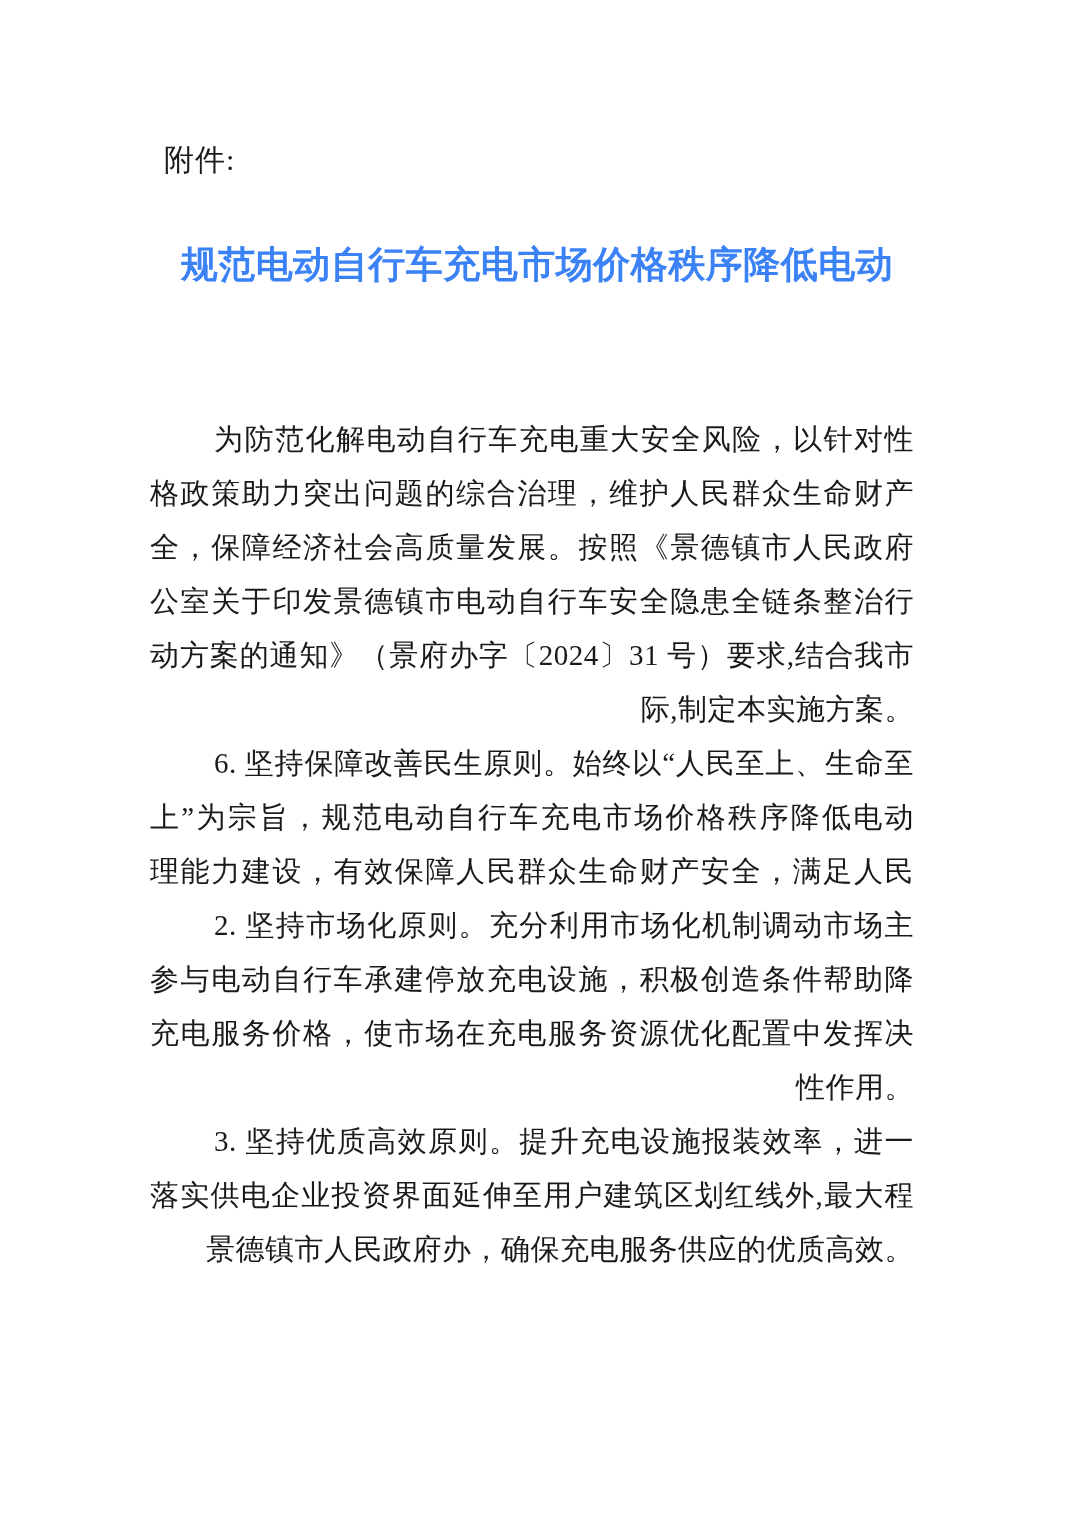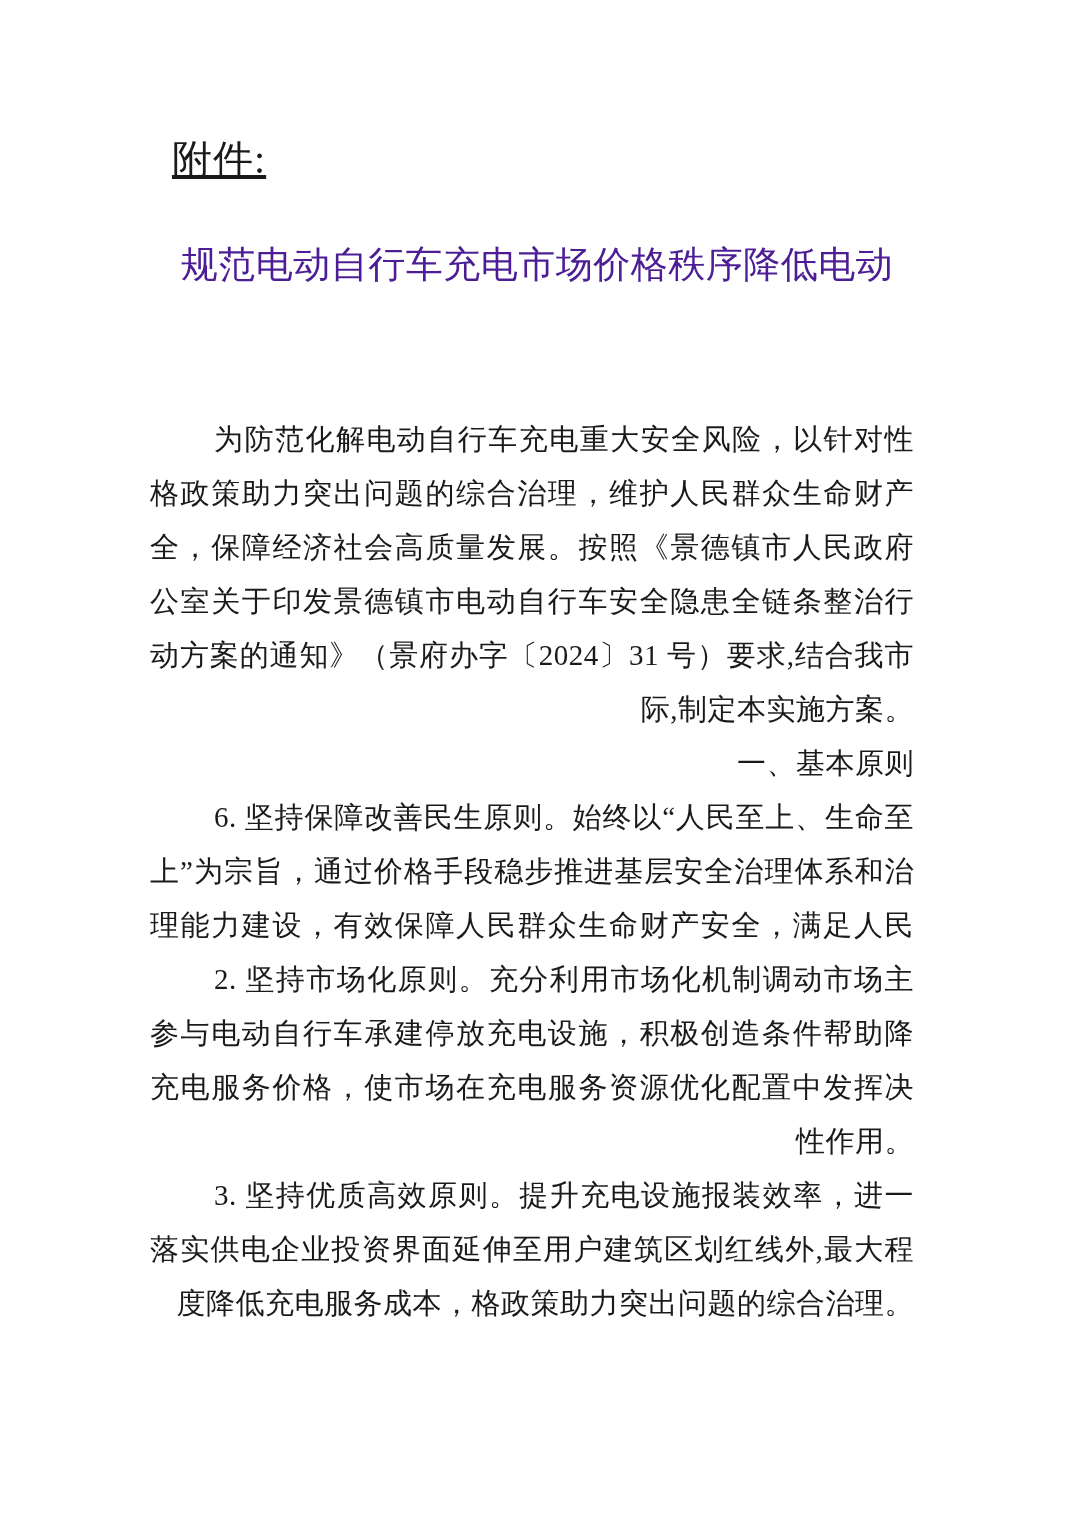--- a/index.html
+++ b/index.html
@@ -7,33 +7,32 @@
     position:relative;
     width:1074px;height:1520px;
     margin:0 auto;
     background:#ffffff;
     color:#1a1a1a;
     font-family:"Liberation Serif","DejaVu Serif",serif;
     overflow:hidden;
   }
   .attachment{
     position:absolute;
-    left:172px;top:142px;
-    font-size:40px;line-height:36px;
+    left:164px;top:142px;
+    font-size:30px;line-height:36px;
     letter-spacing:1px;
-    text-decoration:underline;
   }
   .doc-title{
     position:absolute;
     left:40px;right:40px;top:234px;
     text-align:center;
-    font-weight:400;
+    font-weight:700;
     font-size:37px;
     line-height:62px;
-    color:#4c1d95;
+    color:#3b82f6;
     letter-spacing:0.5px;
   }
   .body-text{
     position:absolute;
     left:150px;top:412px;
     width:764px;
   }
   .line{
     font-size:29px;
     line-height:54px;
@@ -59,25 +58,24 @@
     <div>规范电动自行车充电市场价格秩序降低电动</div>
   </div>
 
   <div class="body-text">
       <div class="line indent justify">为防范化解电动自行车充电重大安全风险，以针对性价</div>
       <div class="line justify">格政策助力突出问题的综合治理，维护人民群众生命财产安</div>
       <div class="line justify">全，保障经济社会高质量发展。按照《景德镇市人民政府办</div>
       <div class="line justify">公室关于印发景德镇市电动自行车安全隐患全链条整治行</div>
       <div class="line justify">动方案的通知》（景府办字〔2024〕31 号）要求,结合我市实</div>
       <div class="line end">际,制定本实施方案。</div>
-      <div class="line indent end">一、基本原则</div>
       <div class="line indent justify">6. 坚持保障改善民生原则。始终以“人民至上、生命至</div>
-      <div class="line justify">上”为宗旨，通过价格手段稳步推进基层安全治理体系和治</div>
+      <div class="line justify">上”为宗旨，规范电动自行车充电市场价格秩序降低电动</div>
       <div class="line justify">理能力建设，有效保障人民群众生命财产安全，满足人民群</div>
       <div class="line indent justify">2. 坚持市场化原则。充分利用市场化机制调动市场主体</div>
       <div class="line justify">参与电动自行车承建停放充电设施，积极创造条件帮助降低</div>
       <div class="line justify">充电服务价格，使市场在充电服务资源优化配置中发挥决定</div>
       <div class="line end">性作用。</div>
       <div class="line indent justify">3. 坚持优质高效原则。提升充电设施报装效率，进一步</div>
       <div class="line justify">落实供电企业投资界面延伸至用户建筑区划红线外,最大程</div>
-      <div class="line end">度降低充电服务成本，格政策助力突出问题的综合治理。</div>
+      <div class="line end">景德镇市人民政府办，确保充电服务供应的优质高效。</div>
     </div>
 </div>
 
 </body></html>

